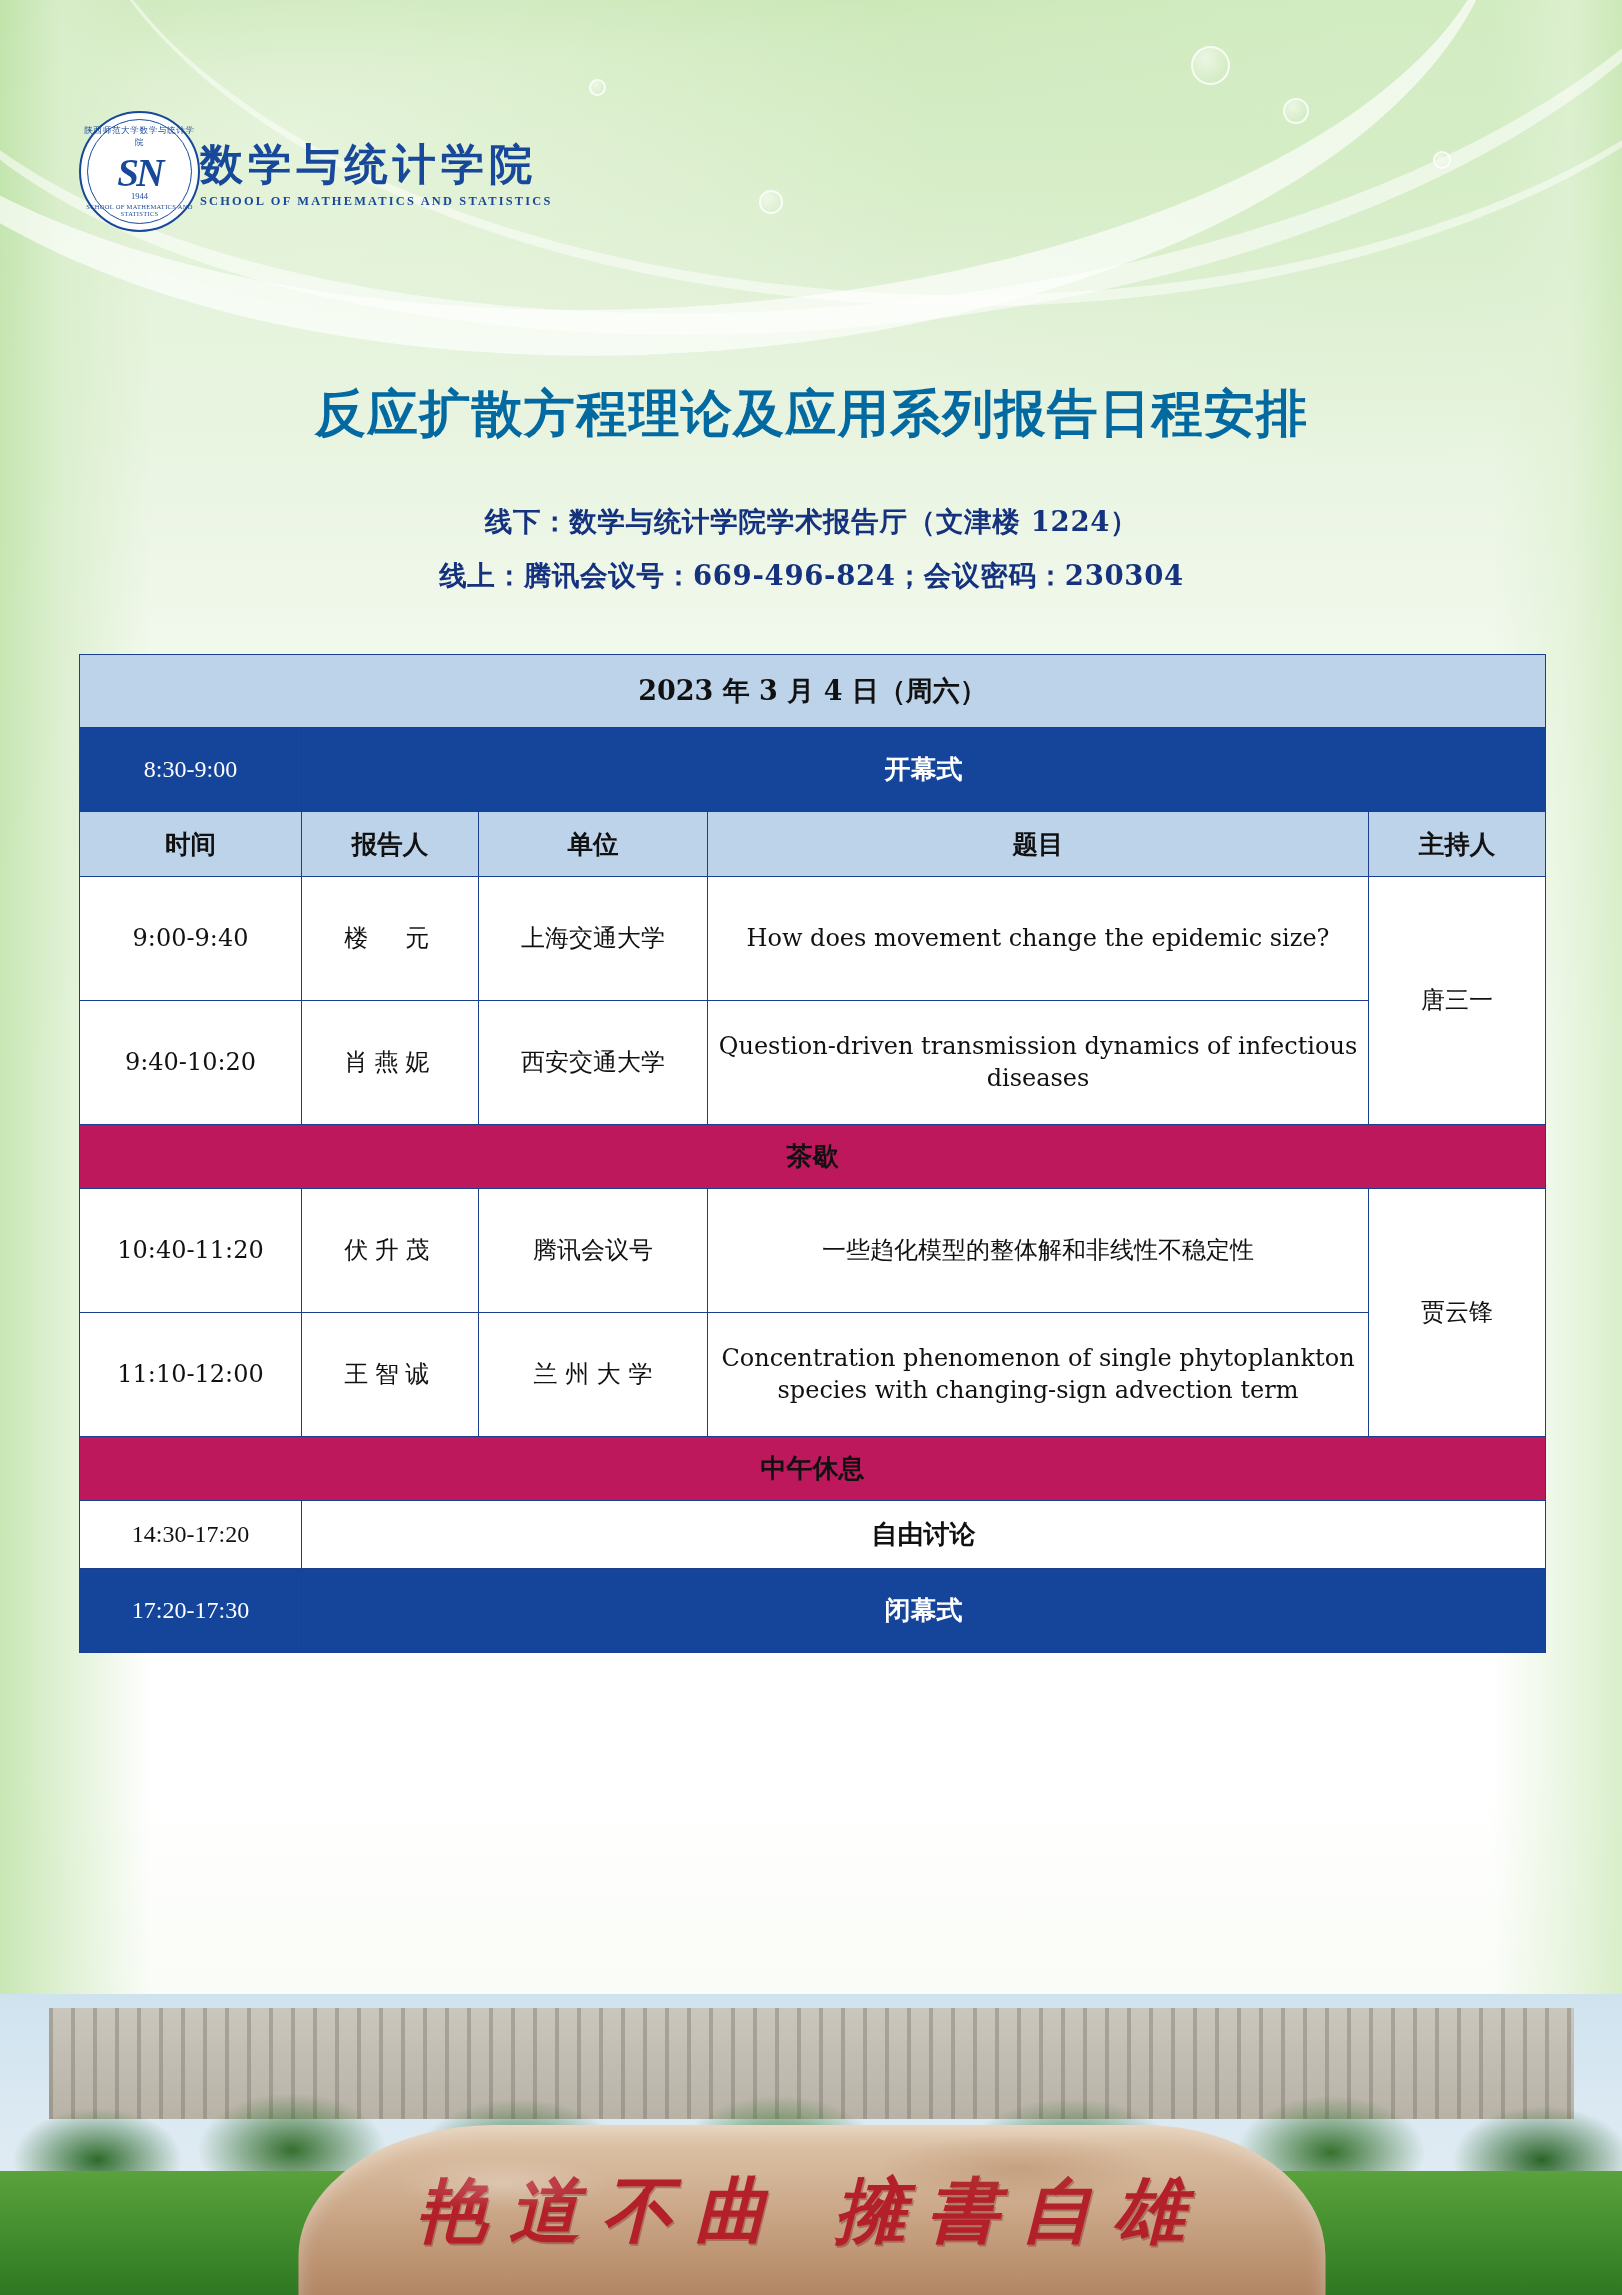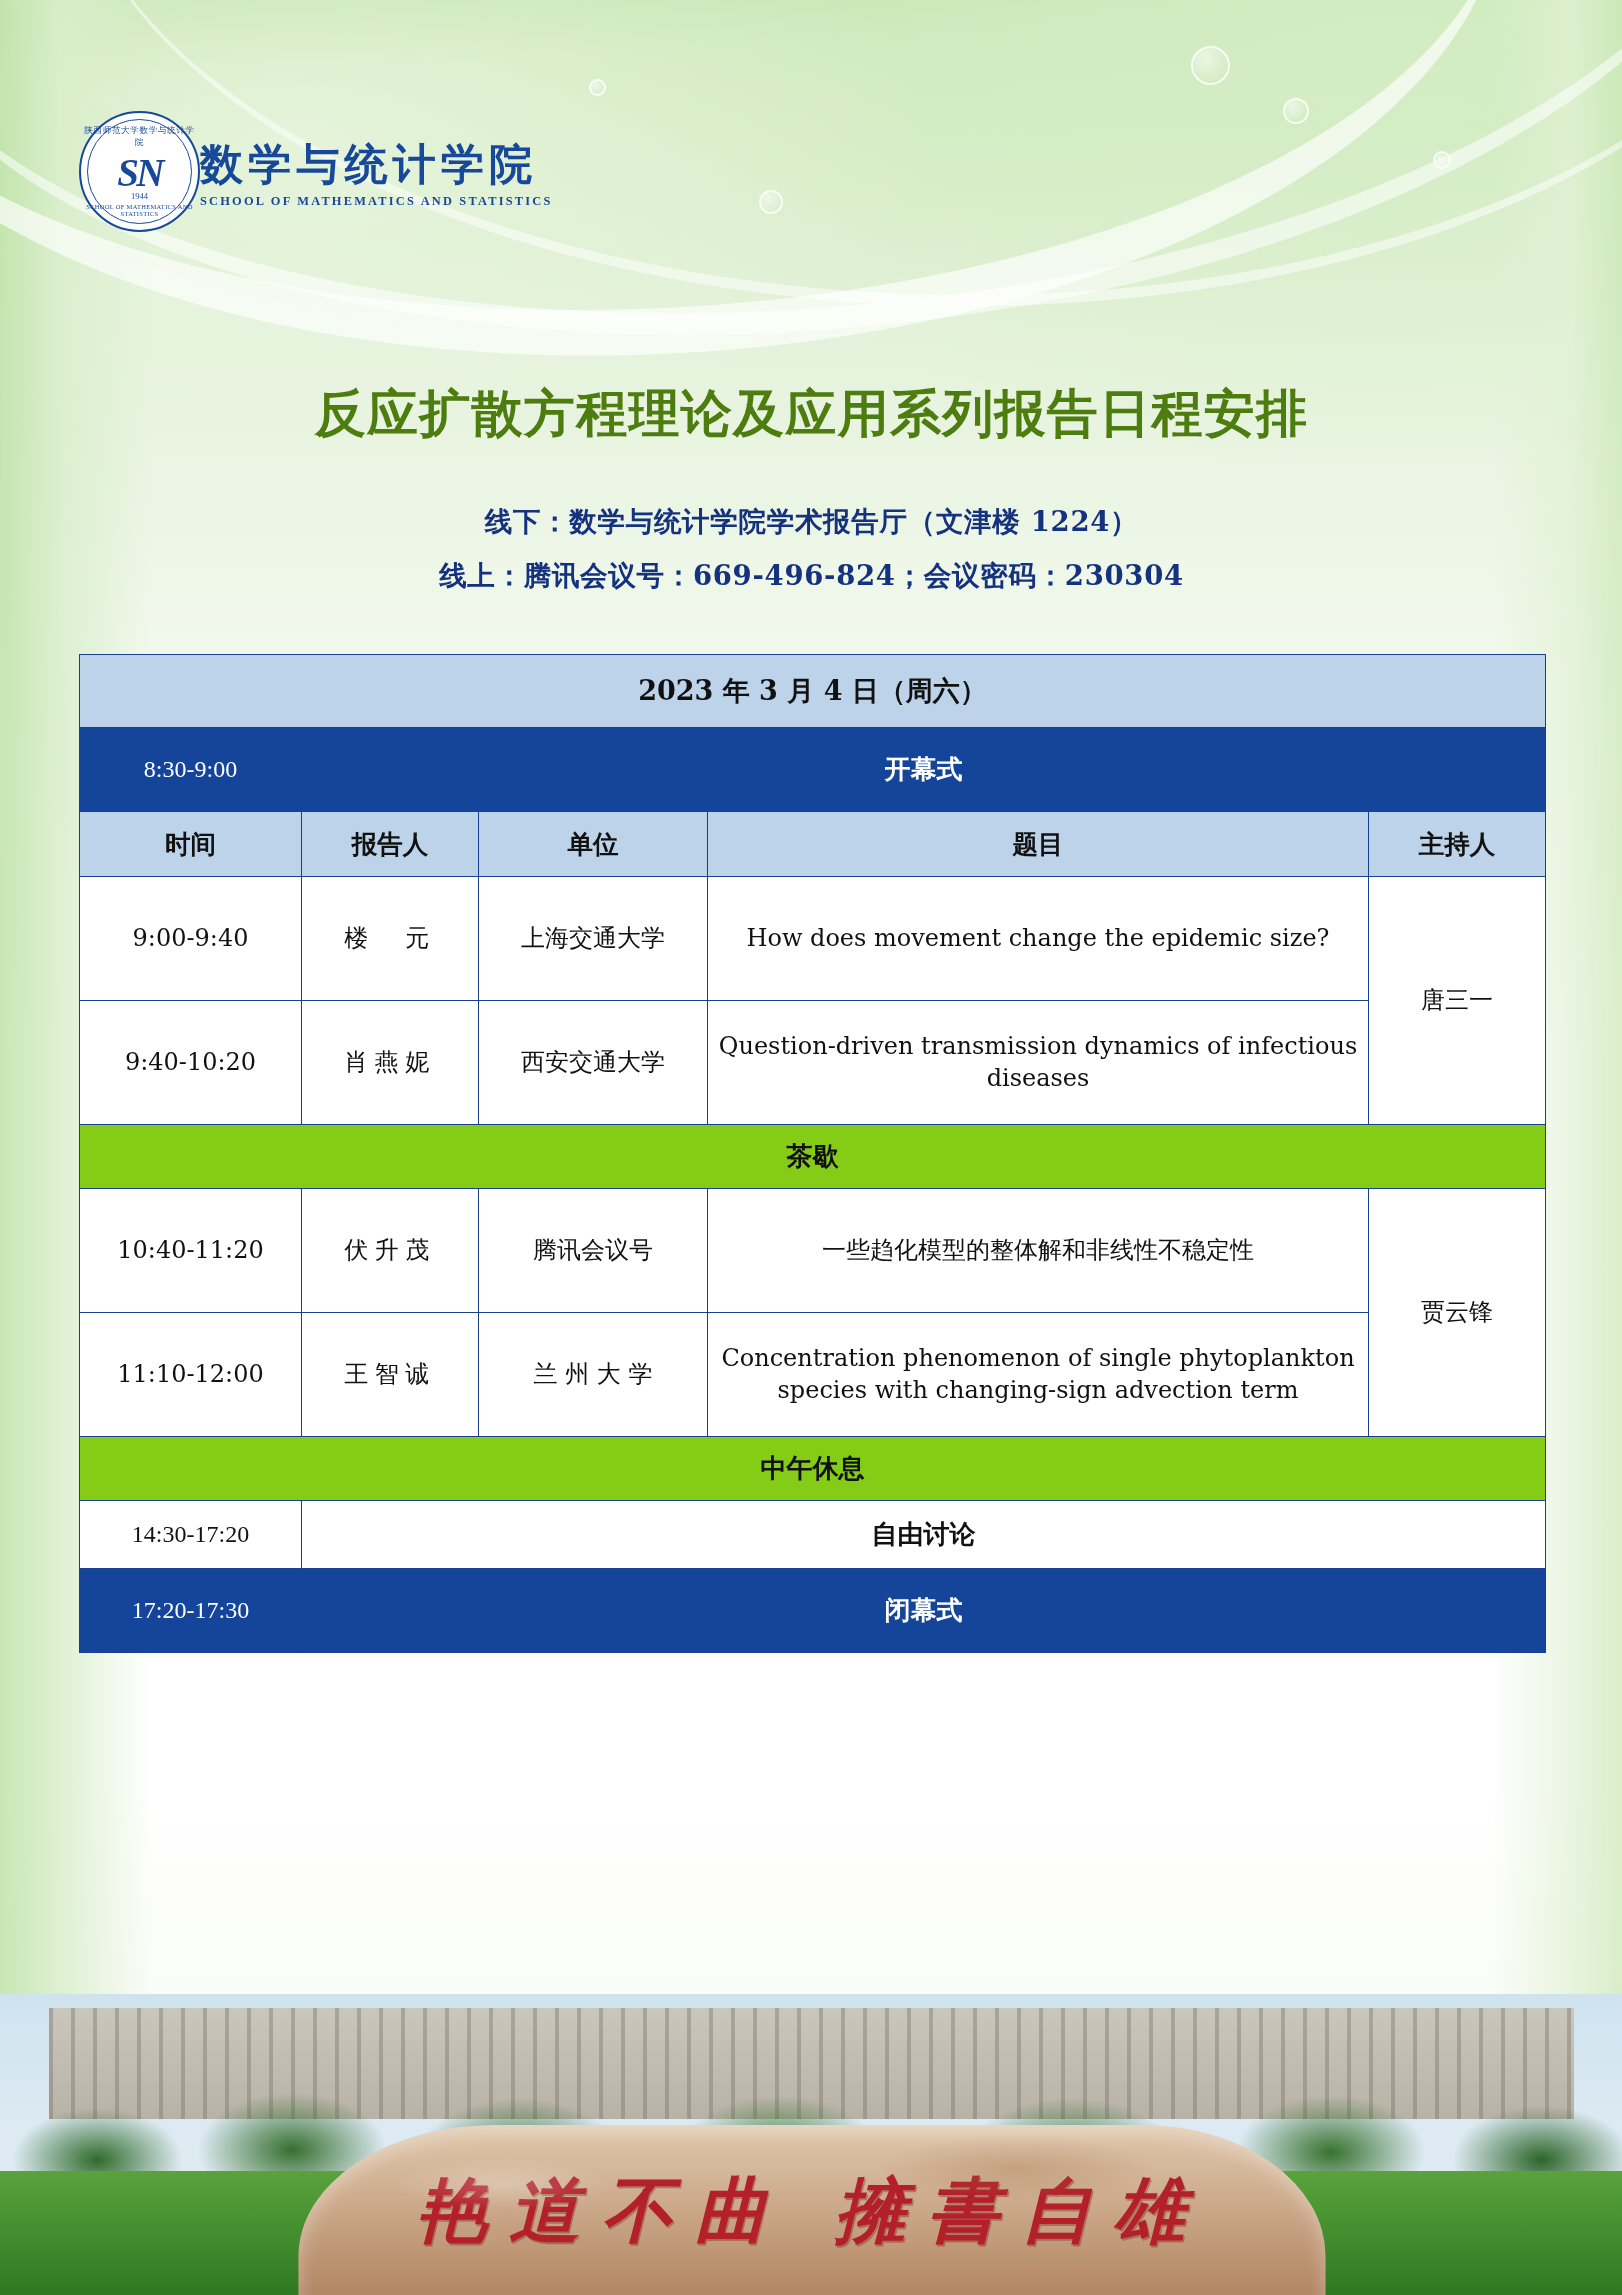--- a/index.html
+++ b/index.html
@@ -170,21 +170,21 @@
   }
 
   
   .doc-title {
     position: absolute;
     left: 0; right: 0;
     top: 380px;
     text-align: center;
     font-size: 51px;
     font-weight: bold;
-    color: #4d7c0f;
+    color: #0369a1;
     font-family: "DejaVu Sans", sans-serif;
     letter-spacing: 1.3px;
   }
   .sub-lines {
     position: absolute;
     left: 0; right: 0;
     top: 504px;
     text-align: center;
     color: #14327d;
   }
@@ -233,21 +233,21 @@
     font-size: 24px;
     font-family: "Liberation Serif", serif;
   }
   .row-head td {
     background: #bdd3ea;
     font-size: 25.5px;
     font-weight: bold;
     height: 65px;
   }
   .row-break td {
-    background: #84cc16;
+    background: #be185d;
     font-size: 26px;
     font-weight: bold;
     height: 64px;
     font-family: "DejaVu Sans", sans-serif;
   }
   .row-body td {
     font-size: 24px;
     height: 124px;
     line-height: 1.3;
   }

